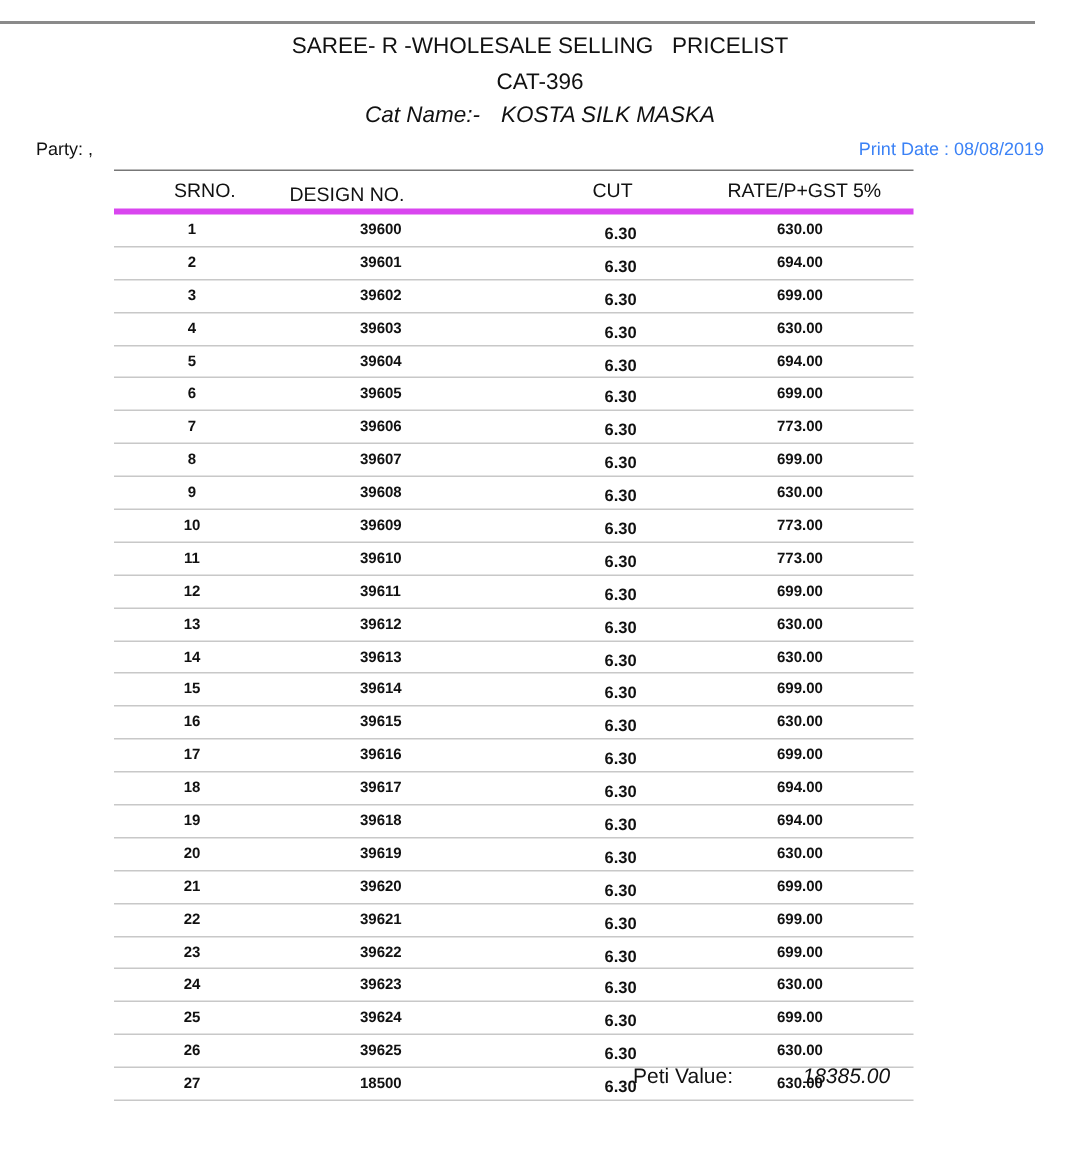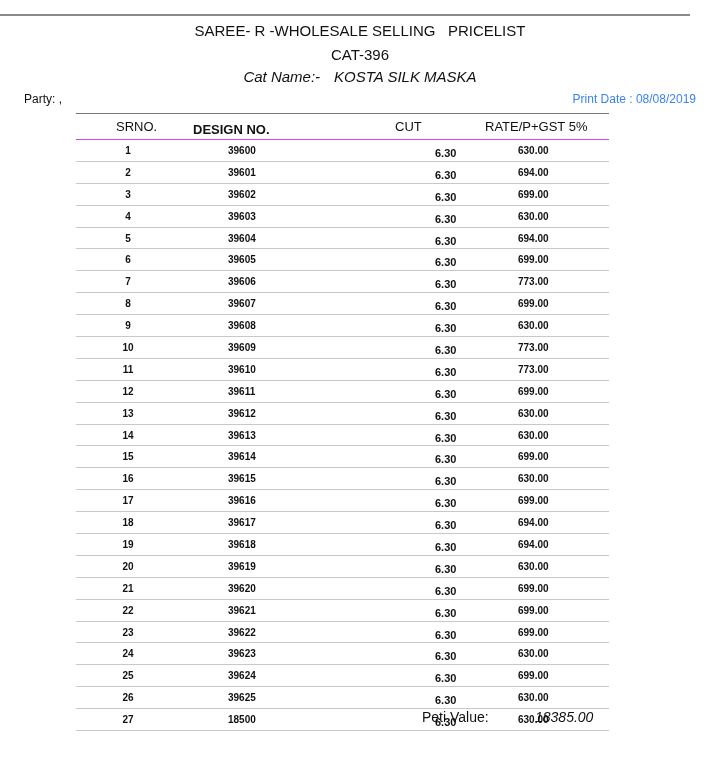--- a/index.html
+++ b/index.html
@@ -7,31 +7,31 @@
          font-family: "Liberation Sans", sans-serif; color: #111; }
   .top-rule { position: absolute; left: 0; top: 14px; width: 690px; height: 2px; background: #8a8a8a; }
   .title { position: absolute; left: 0; width: 720px; text-align: center; font-size: 15px; }
   .t1 { top: 22px; }
   .t2 { top: 46px; text-align: center; }
   .t3 { top: 68px; font-style: italic; }
   .t3 .lbl { margin-right: 14px; }
   .party { position: absolute; left: 24px; top: 92px; font-size: 12px; }
   .pdate { position: absolute; right: 24px; top: 92px; font-size: 12px; color: #3b82f6; }
   .table { position: absolute; left: 76px; top: 113px; width: 533px; }
-  .hdr { position: relative; height: 25px; border-top: 1px solid #777; border-bottom: 1px solid #d946ef; font-size: 13px; }
+  .hdr { position: relative; height: 25px; border-top: 1px solid #777; border-bottom: 4px solid #d946ef; font-size: 13px; }
   .hdr span { position: absolute; top: 5px; }
   .h-sr { left: 40px; }
-  .h-dn { left: 117px; top: 8px !important; font-weight: bold; }
+  .h-dn { left: 117px; top: 8px !important; }
   .h-cut { left: 319px; }
   .h-rate { left: 409px; }
   .row { position: relative; height: 20.9px; border-bottom: 1px solid #c8c8c8; font-size: 10px; font-weight: bold; }
   .row span { position: absolute; top: 5px; }
   .c-sr { left: 52px; width: 24px; transform: translateX(-50%); text-align: center; }
-  .c-dn { left: 152px; }
-  .c-cut { left: 327px; font-size: 11px; top: 7px !important; margin-left: 32px; }
+  .c-dn { left: 164px; }
+  .c-cut { left: 327px; font-size: 11px; top: 7px !important; }
   .c-rate { left: 442px; }
   .footer { position: absolute; top: 709px; font-size: 14px; }
   .f-lbl { left: 422px; }
   .f-val { left: 535px; font-style: italic; }
 </style>
 </head>
 <body>
 
 <div class="top-rule"></div>
 

